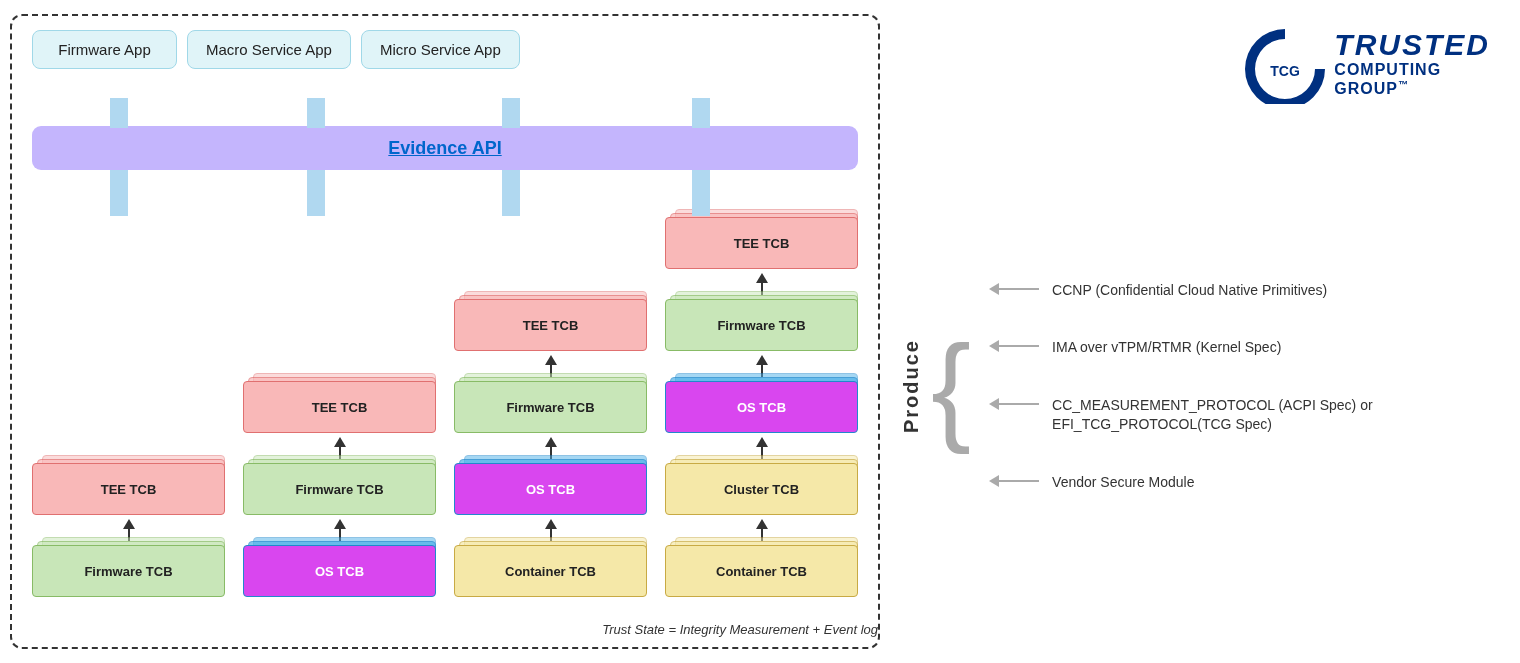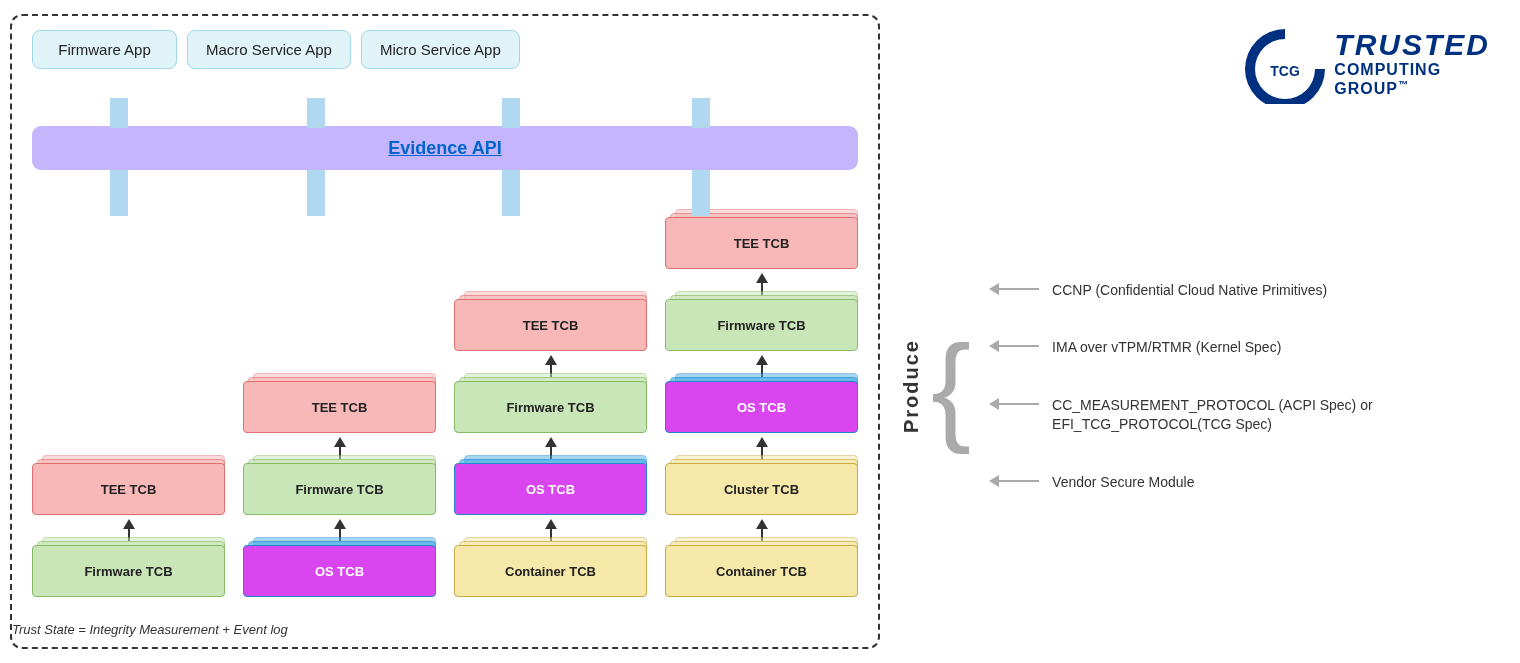--- a/index.html
+++ b/index.html
@@ -168,21 +168,21 @@
       border-right: 6px solid transparent;
       border-bottom: 10px solid #333;
     }
 
     
     .bottom-note {
       position: absolute;
       bottom: 10px;
       left: 0;
       right: 0;
-      text-align: left;
+      text-align: right;
       font-size: 13px;
       color: #333;
       font-style: italic;
     }
 
     
     .right-panel {
       flex: 1;
       height: 635px;
       display: flex;

